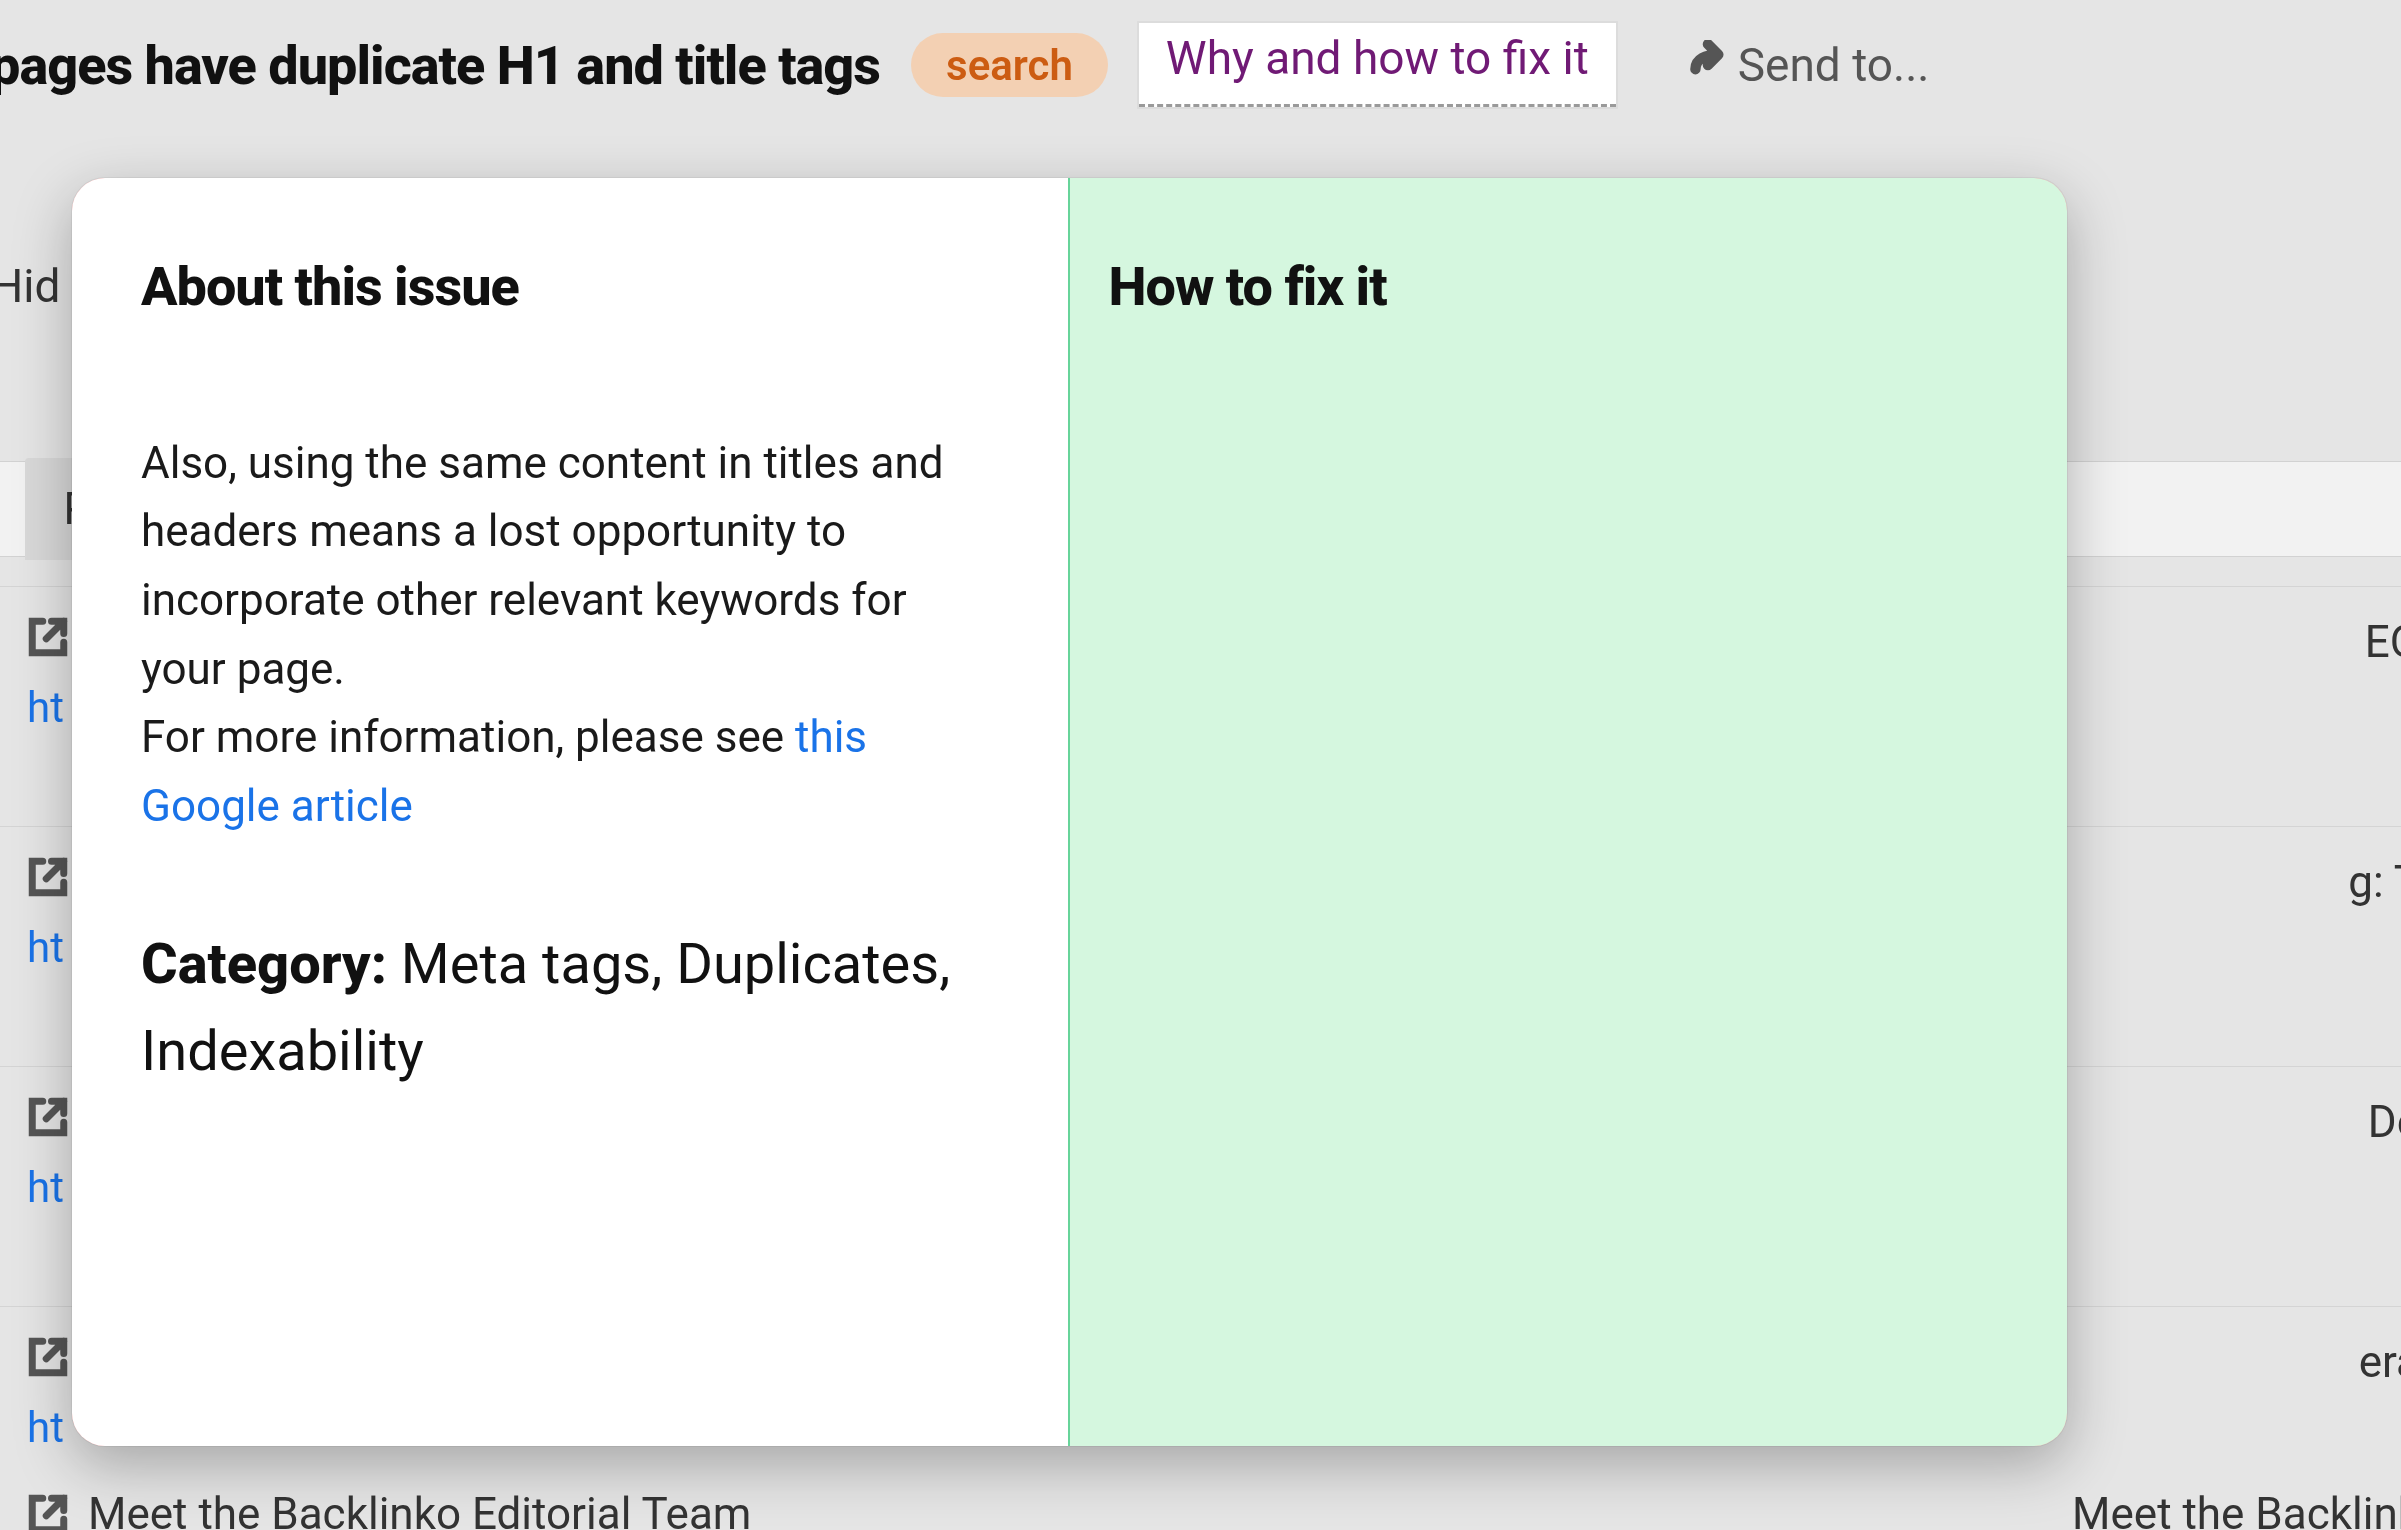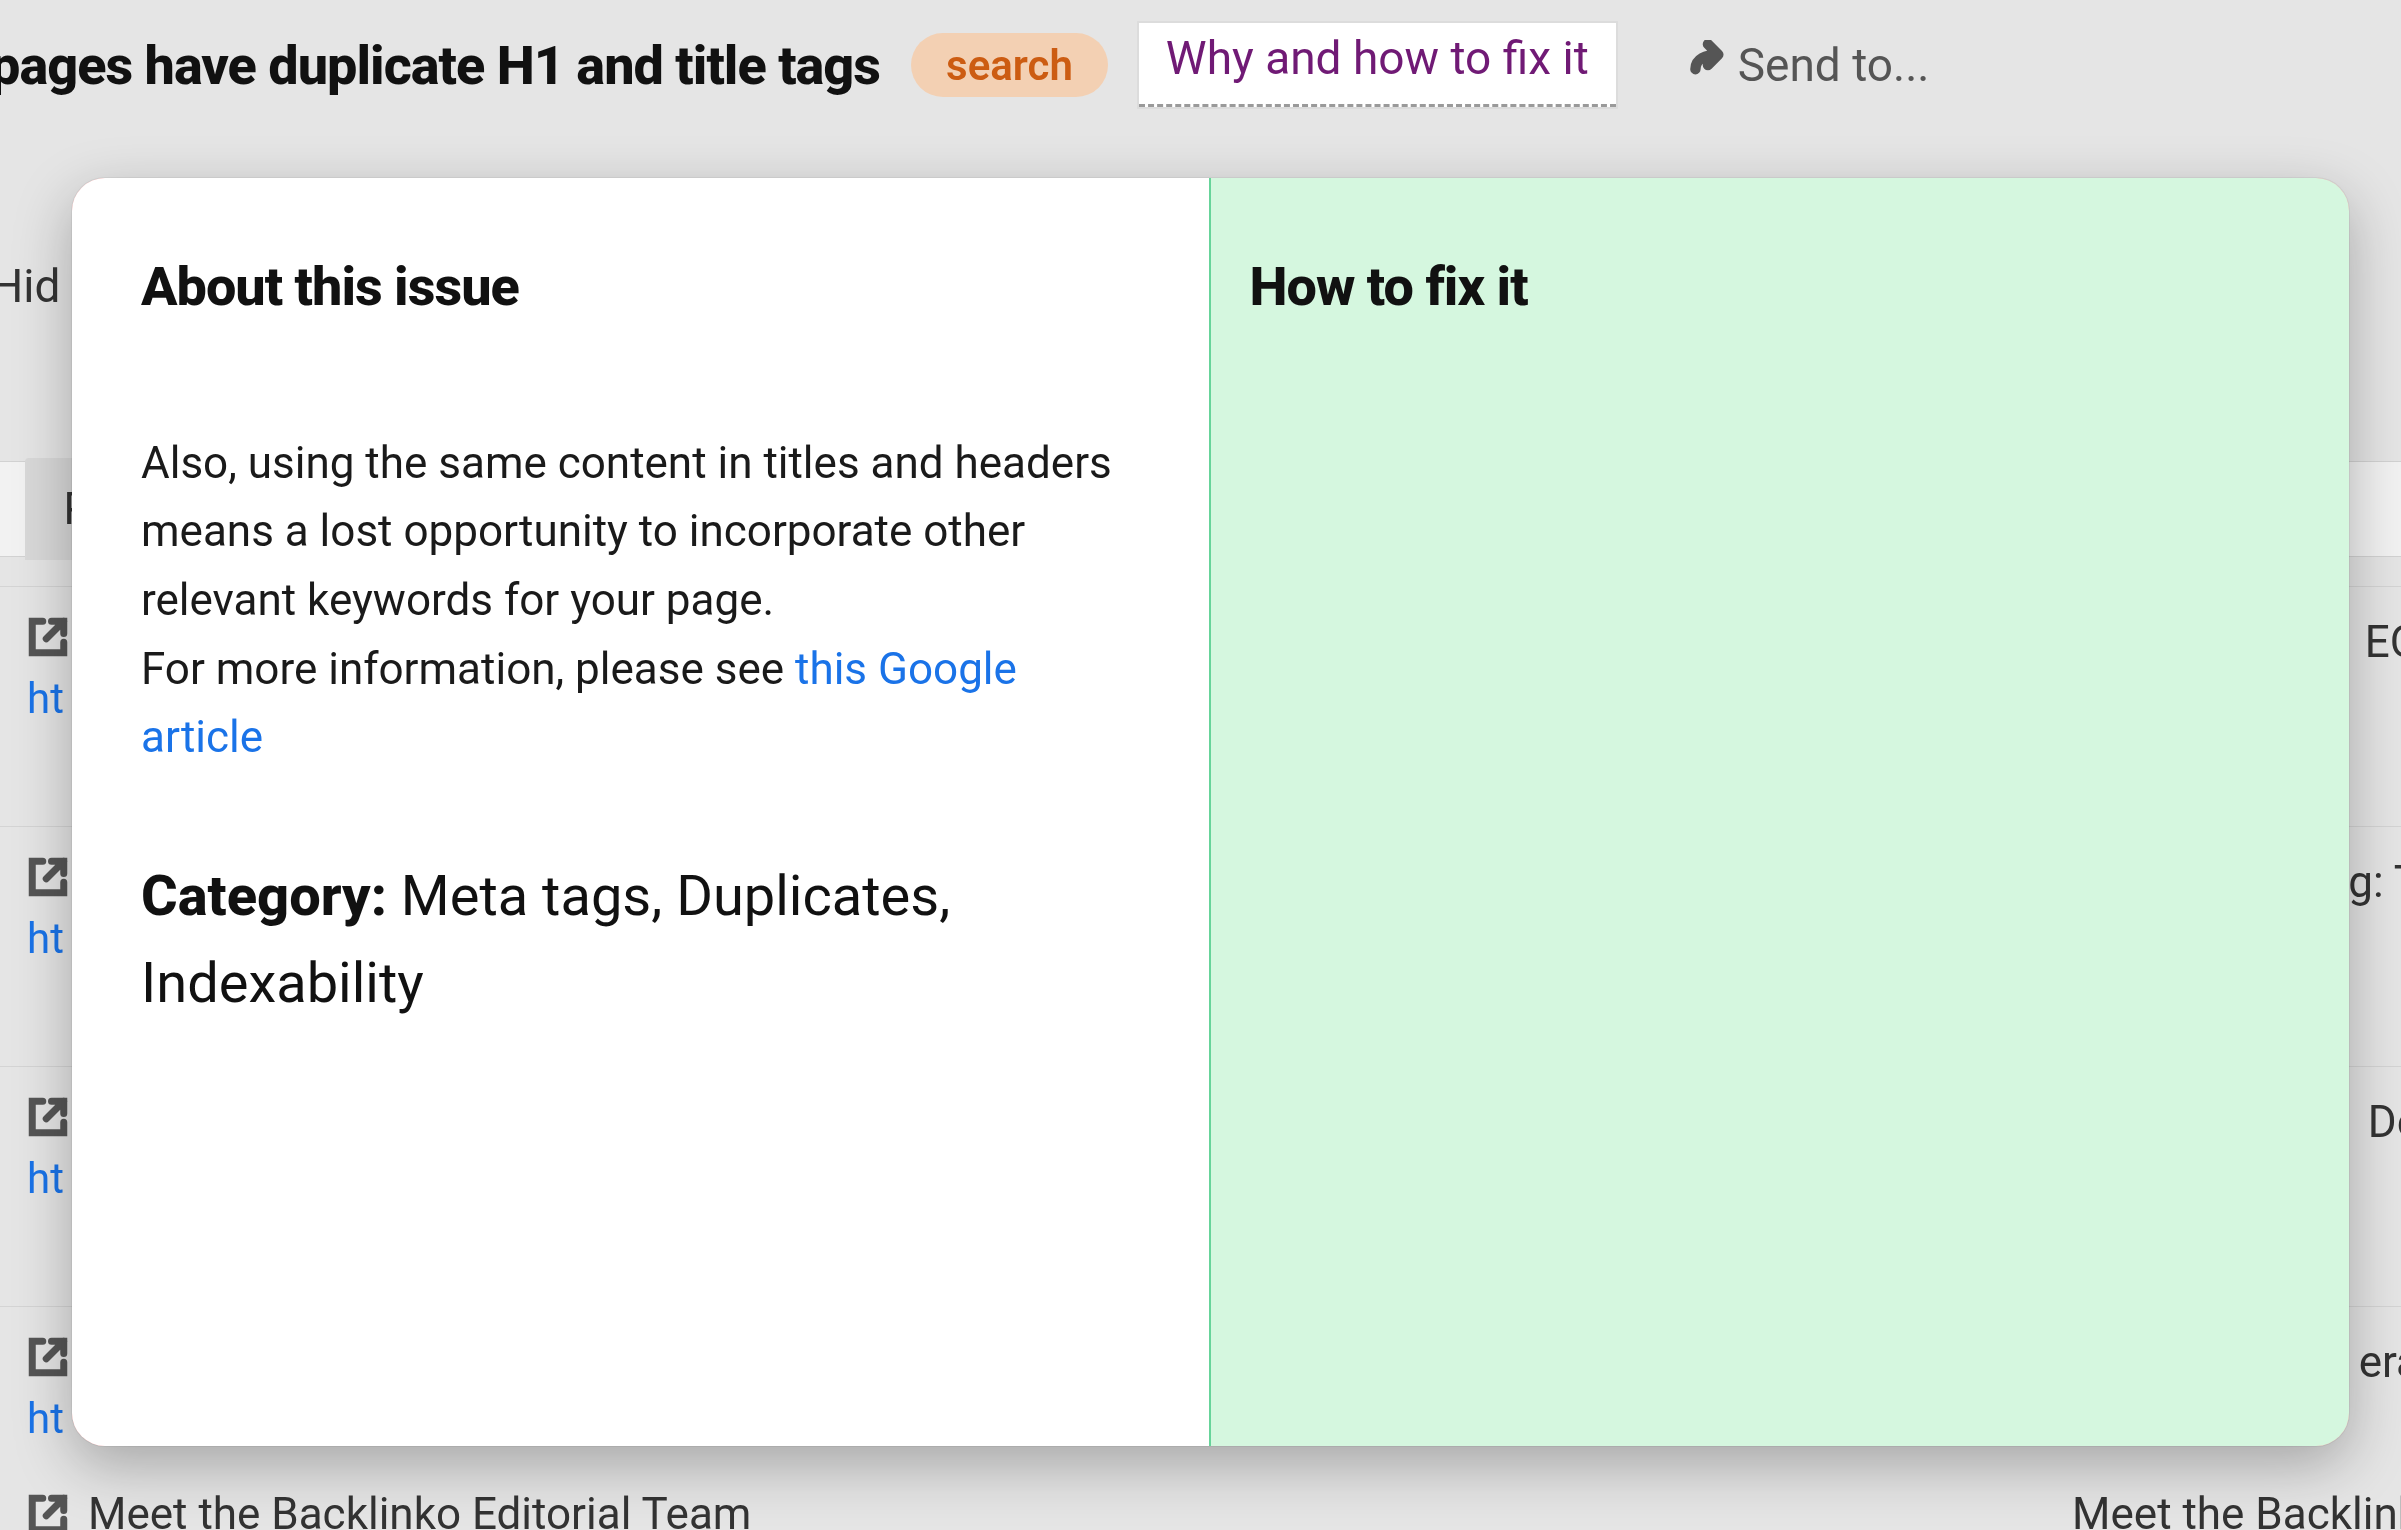--- a/index.html
+++ b/index.html
@@ -106,21 +106,21 @@
     display: flex;
     justify-content: space-between;
     align-items: flex-start;
     border-bottom: 1.9px solid #d4d4d4;
     height: 240px;
     padding: 29px 0;
   }
   .row-left {
     display: flex;
     flex-direction: column;
-    gap: 16px;
+    gap: 25px;
     padding-left: 27px;
     font-size: 42px;
   }
   .row-left .t {
     display: flex;
     align-items: center;
     gap: 19px;
     color: #333;
   }
   .row-left .t svg { width: 42px; height: 42px; stroke:#555; stroke-width:4; fill:none; flex:0 0 42px; }
@@ -146,21 +146,21 @@
     color: #333;
   }
   .lastrow .lefttxt { display:flex; align-items:center; gap:19px; }
   .lastrow svg { width:42px; height:42px; stroke:#555; stroke-width:4; fill:none; }
 
   
   .pop {
     position: absolute;
     left: 72px;
     top: 178px;
-    width: 2277px;
+    width: 1995px;
     height: 1268px;
     background: #fca5a5;
     border-radius: 33px;
     box-shadow: 0 19px 58px rgba(0,0,0,0.28), 0 0 0 1px rgba(0,0,0,0.05);
     display: flex;
     overflow: hidden;
   }
   .col {
     flex: 1 1 50%;
     padding: 77px 69px 58px 69px;

